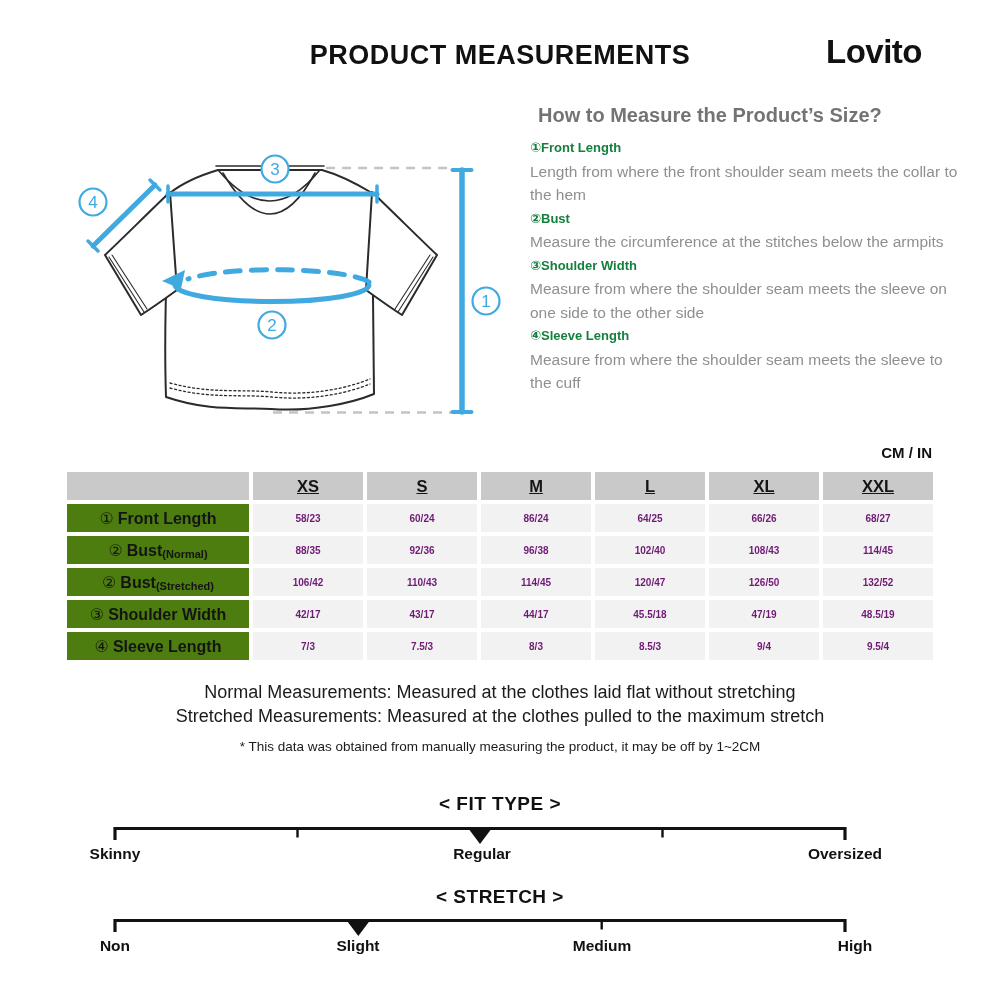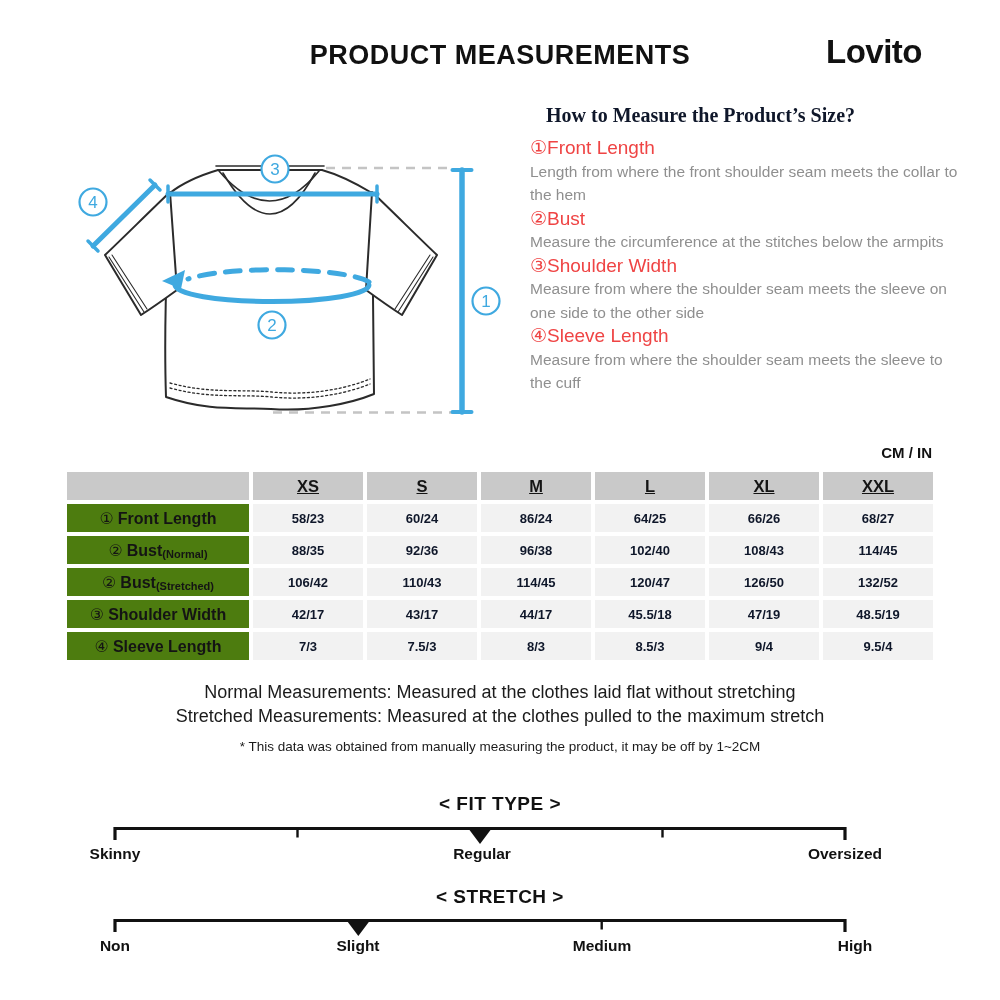--- a/index.html
+++ b/index.html
@@ -11,33 +11,33 @@
          font-size:27px;font-weight:800;letter-spacing:.5px;color:#111;}
   .logo{position:absolute;top:33px;right:78px;font-size:33px;font-weight:800;
         letter-spacing:-.5px;color:#111;}
 
   
   .diagram{position:absolute;left:60px;top:128px;width:460px;height:312px;}
   .diagram text{font-family:"Liberation Sans","DejaVu Sans",sans-serif;font-size:17px;}
 
   
   .howto{position:absolute;left:530px;top:104px;width:428px;}
-  .howto h2{margin:0 0 9px 16px;font-size:20px;font-weight:800;color:#0f172a;font-family:Liberation Serif, serif;}
-  .ht-title{font-size:19px;font-weight:400;line-height:23.5px;color:#ef4444;}
+  .howto h2{margin:0 0 9px 8px;font-size:20px;font-weight:800;color:#737373;}
+  .ht-title{font-size:13px;font-weight:700;line-height:23.5px;color:#15803d;}
   .ht-desc{font-size:15.5px;font-weight:400;line-height:23.5px;color:#8f8f8f;margin:0;}
 
   
   .unit{position:absolute;top:444px;right:68px;font-size:15px;font-weight:700;color:#111;}
   table.size{position:absolute;left:63px;top:468px;border-collapse:separate;border-spacing:4px;}
   table.size th,table.size td{height:28px;padding:0;text-align:center;vertical-align:middle;}
   th.colhead{background:#c9c9c9;width:110px;font-size:16.5px;font-weight:700;color:#141414;text-decoration:underline;}
   th.corner{background:#c9c9c9;width:182px;}
   td.lbl{background:#4d7c0f;width:182px;text-align:left;padding-left:11px;
          font-size:16px;font-weight:600;color:#141414;}
-  td.val{background:#f2f2f2;font-size:13px;font-weight:600;color:#0f172a;}
+  td.val{background:#f2f2f2;font-size:10px;font-weight:600;color:#701a75;}
   .num{font-weight:400;margin-right:4px;}
   .sub{font-size:11px;font-weight:600;position:relative;top:2px;}
 
   
   .notes{position:absolute;top:680px;left:0;width:1000px;text-align:center;
          font-size:18px;font-weight:400;line-height:24px;color:#1b1b1b;}
   .disclaimer{position:absolute;top:739px;left:0;width:1000px;text-align:center;
               font-size:13.5px;font-weight:500;color:#1b1b1b;}
 
   

